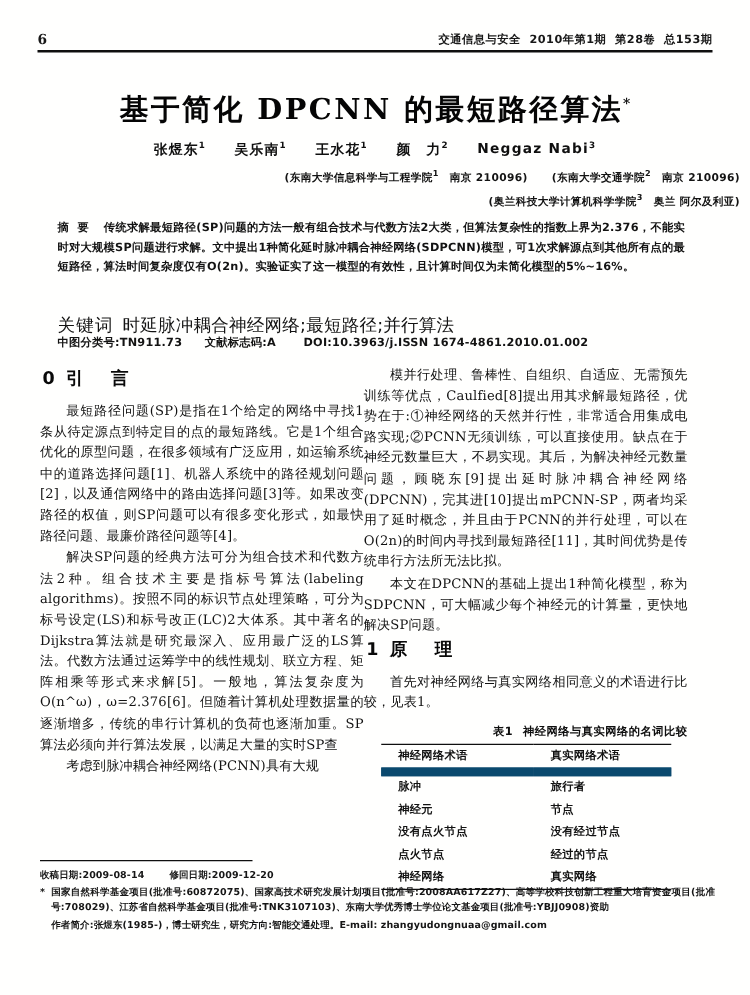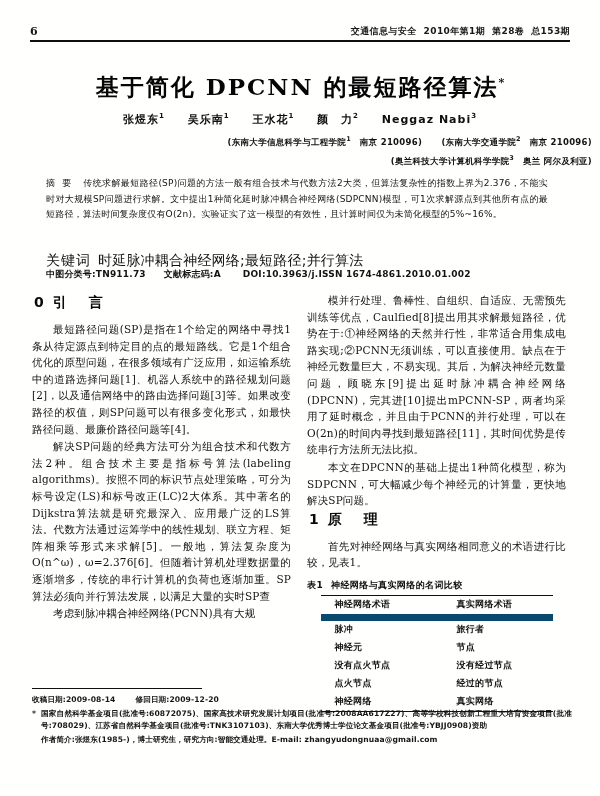--- a/index.html
+++ b/index.html
@@ -98,21 +98,21 @@
   .affil-1 { top: 135px; }
   .affil-2 { top: 154px; }
   .affil .grp { display: inline-block; margin: 0 8px; }
   
   .abstract {
     position: absolute;
     left: 46px;
     right: 52px;
     top: 176px;
     font-size: 9px;
-    font-weight: normal;
+    font-weight: bold;
     color: #151515;
     line-height: 15.5px;
     text-align: justify;
     letter-spacing: 0.2px;
   }
   .abstract .lbl {
     letter-spacing: 7px;
     margin-right: 5px;
   }
   .kw {
@@ -137,21 +137,21 @@
   .clc .gapA { display: inline-block; width: 18px; }
   .clc .gapB { display: inline-block; width: 22px; }
   
   .cols {
     position: absolute;
     left: 32px;
     top: 292px;
     width: 536px;
     height: 390px;
     display: flex;
-    gap: 16px;
+    gap: 0;
   }
   .col {
     width: 259px;
     font-family: "DejaVu Serif", "Liberation Serif", serif;
     font-size: 10.5px;
     color: #121212;
   }
   .sec-h {
     font-family: "DejaVu Sans", "Liberation Sans", sans-serif;
     font-size: 14px;
@@ -166,21 +166,21 @@
     text-indent: 21px;
     line-height: 16.6px;
     text-align: justify;
     letter-spacing: 0.15px;
     font-weight: normal;
     color: #141414;
   }
   
   .tbl-wrap { margin-top: 8px; }
   .tbl-cap {
-    text-align: left;
+    text-align: right;
     font-family: "DejaVu Sans", "Liberation Sans", sans-serif;
     font-size: 9px;
     font-weight: bold;
     margin-bottom: 3px;
     letter-spacing: 0.4px;
     color: #101010;
   }
   .tbl-cap .tnum { margin-right: 8px; }
   table.t1 {
     width: 232px;

